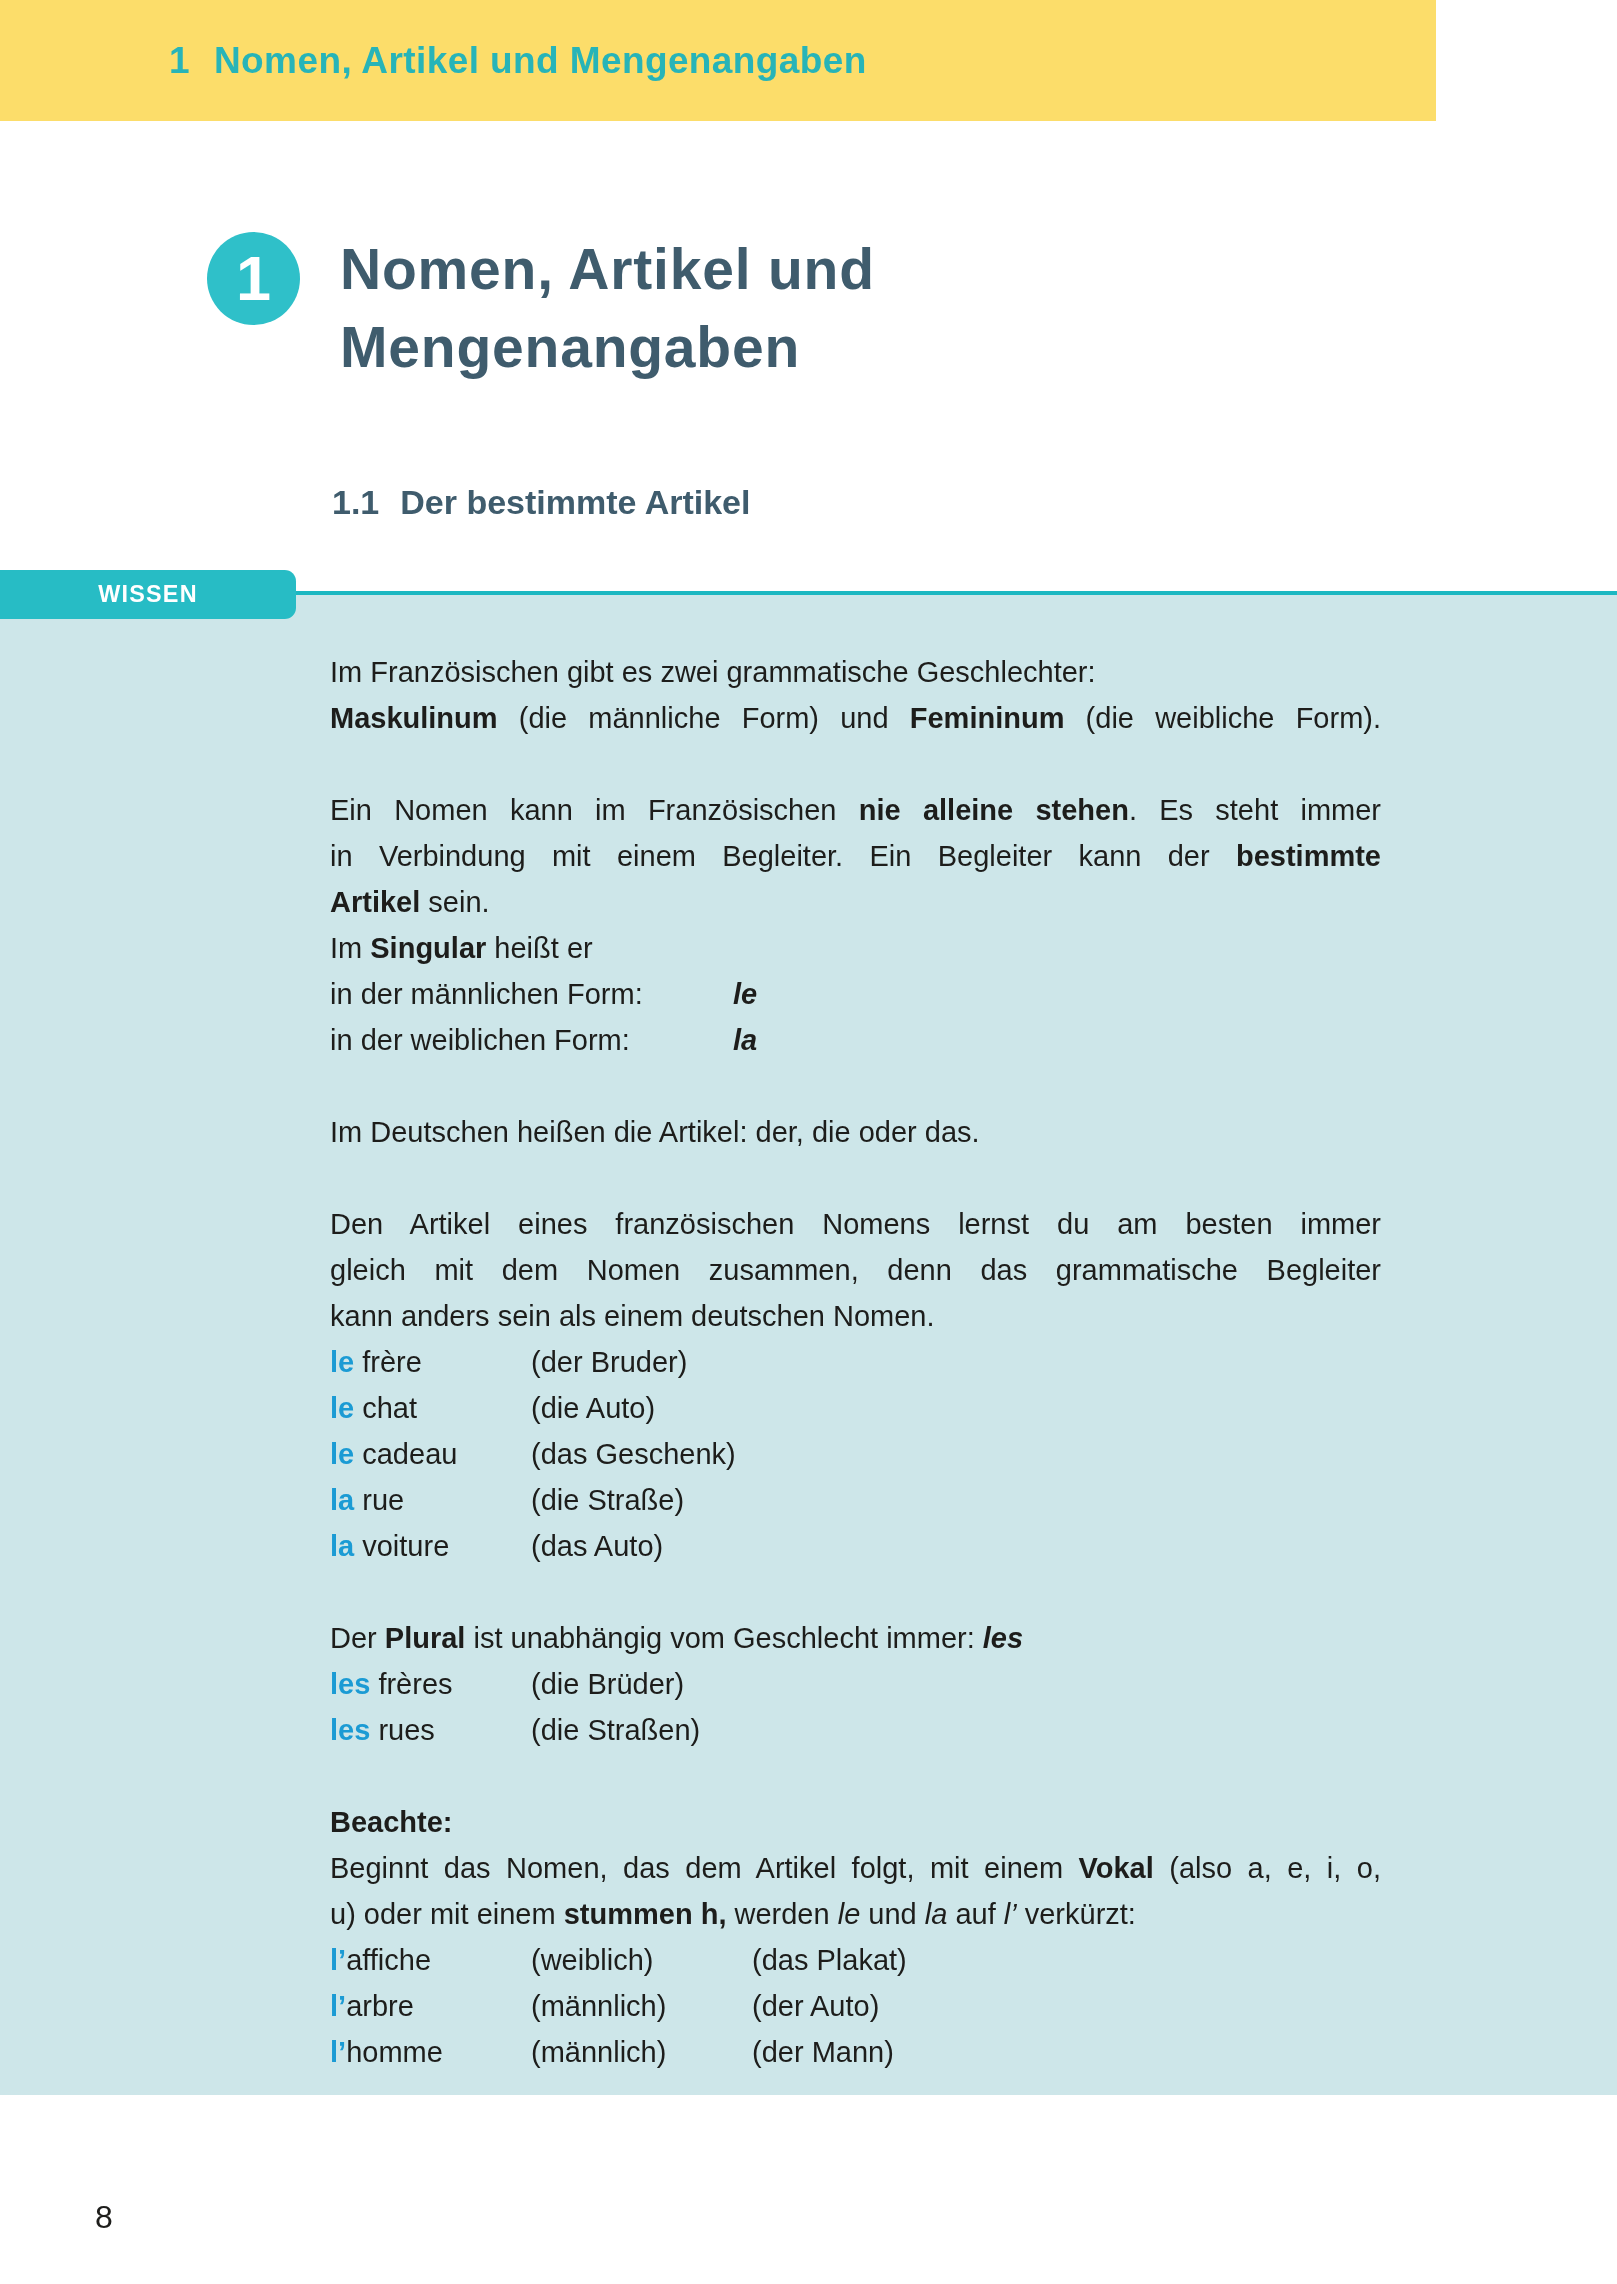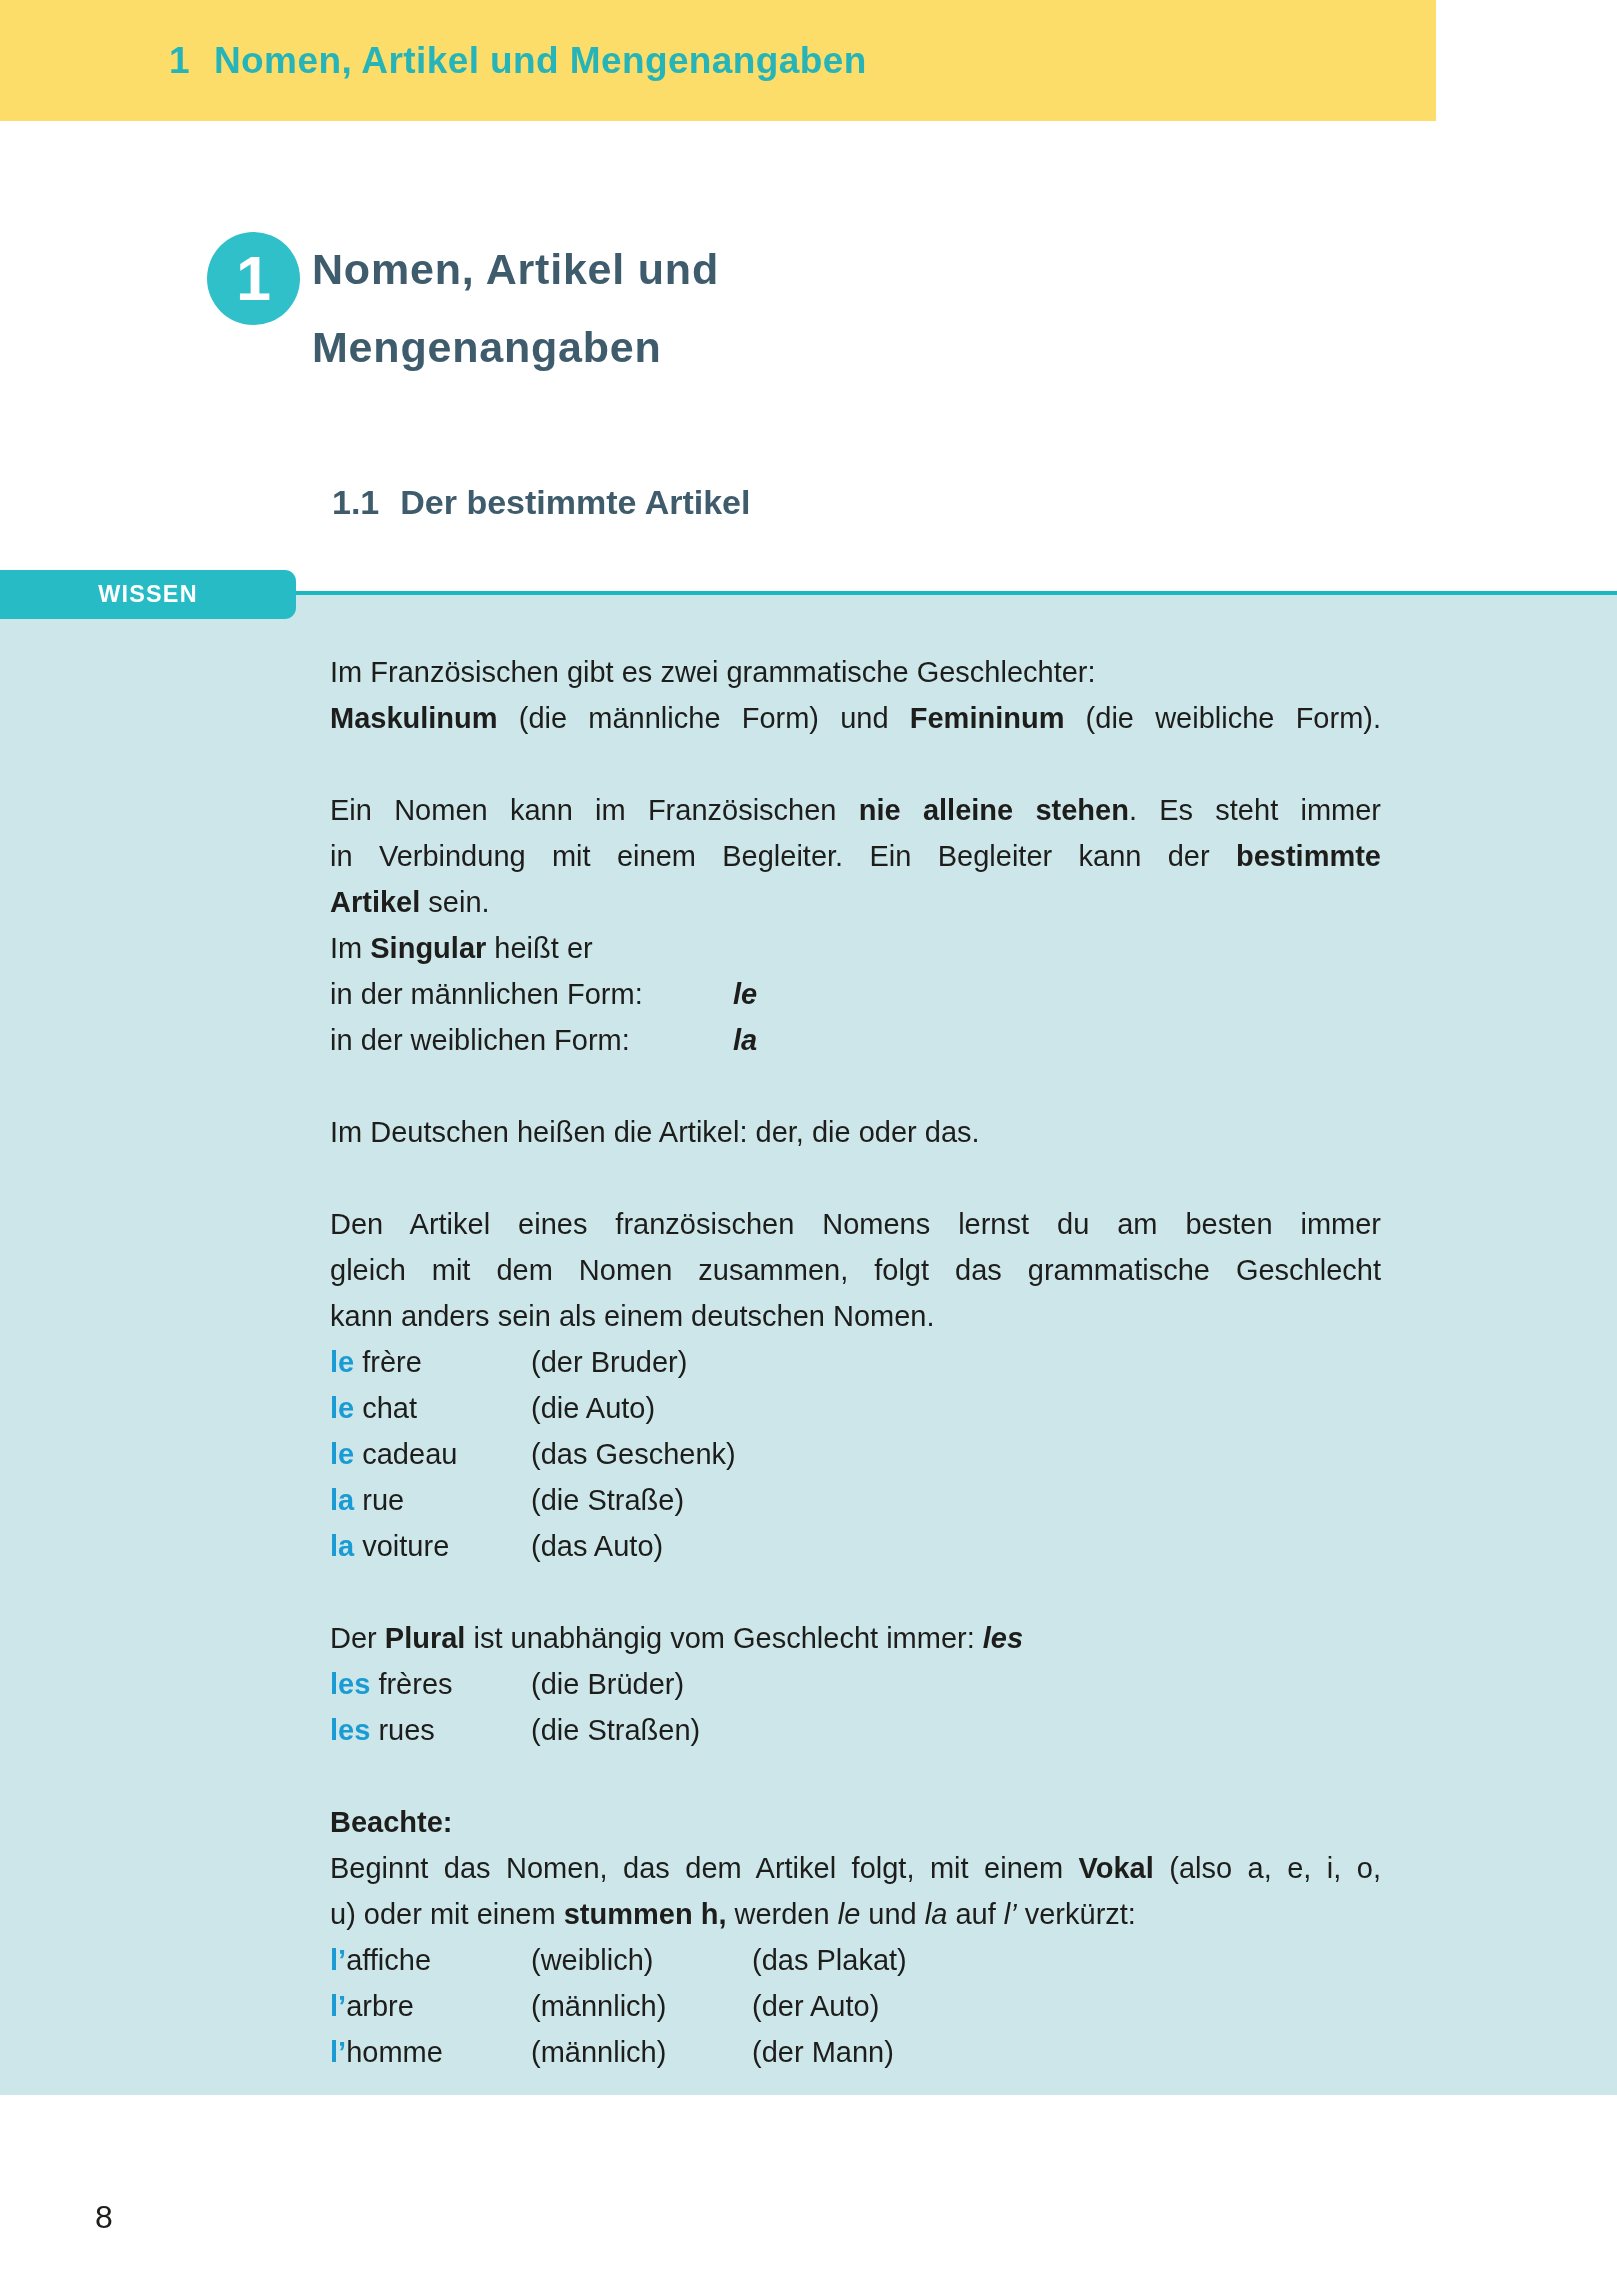--- a/index.html
+++ b/index.html
@@ -34,22 +34,22 @@
   }
   .band-num{margin-right:24px;}
   
   .chapter-badge{
     position:absolute;left:207px;top:232px;width:93px;height:93px;
     border-radius:50%;background:var(--circle);
     text-align:center;line-height:93px;
     color:#ffffff;font-weight:bold;font-size:63px;
   }
   .chapter-title{
-    position:absolute;left:312px;top:230px;
-    color:var(--slate);font-weight:bold;font-size:43px;line-height:78px;
+    position:absolute;left:340px;top:230px;
+    color:var(--slate);font-weight:bold;font-size:57px;line-height:78px;
     letter-spacing:0.8px;white-space:nowrap;
   }
   .section-heading{
     position:absolute;left:332px;top:483px;
     color:var(--slate);font-weight:bold;font-size:34px;
     white-space:nowrap;
   }
   .section-num{margin-right:21px;}
   
   .panel{
@@ -125,21 +125,21 @@
         <span class="col" style="left: 403px;"><span class="b i">le</span></span>
       </div>
       <div class="cl">
         <span class="col" style="left: 0px;"><span>in der weiblichen Form:</span></span>
         <span class="col" style="left: 403px;"><span class="b i">la</span></span>
       </div>
       <div class="cl"></div>
       <div class="cl"><span>Im Deutschen heißen die Artikel: der, die oder das.</span></div>
       <div class="cl"></div>
       <div class="cl just"><span>Den Artikel eines französischen Nomens lernst du am besten immer</span></div>
-      <div class="cl just"><span>gleich mit dem Nomen zusammen, folgt das grammatische Geschlecht</span></div>
+      <div class="cl just"><span>gleich mit dem Nomen zusammen, denn das grammatische Begleiter</span></div>
       <div class="cl"><span>kann anders sein als einem deutschen Nomen.</span></div>
       <div class="cl">
         <span class="col" style="left: 0px;"><span class="b blue">le</span><span> frère</span></span>
         <span class="col" style="left: 201px;"><span>(der Bruder)</span></span>
       </div>
       <div class="cl">
         <span class="col" style="left: 0px;"><span class="b blue">le</span><span> chat</span></span>
         <span class="col" style="left: 201px;"><span>(die Auto)</span></span>
       </div>
       <div class="cl">

